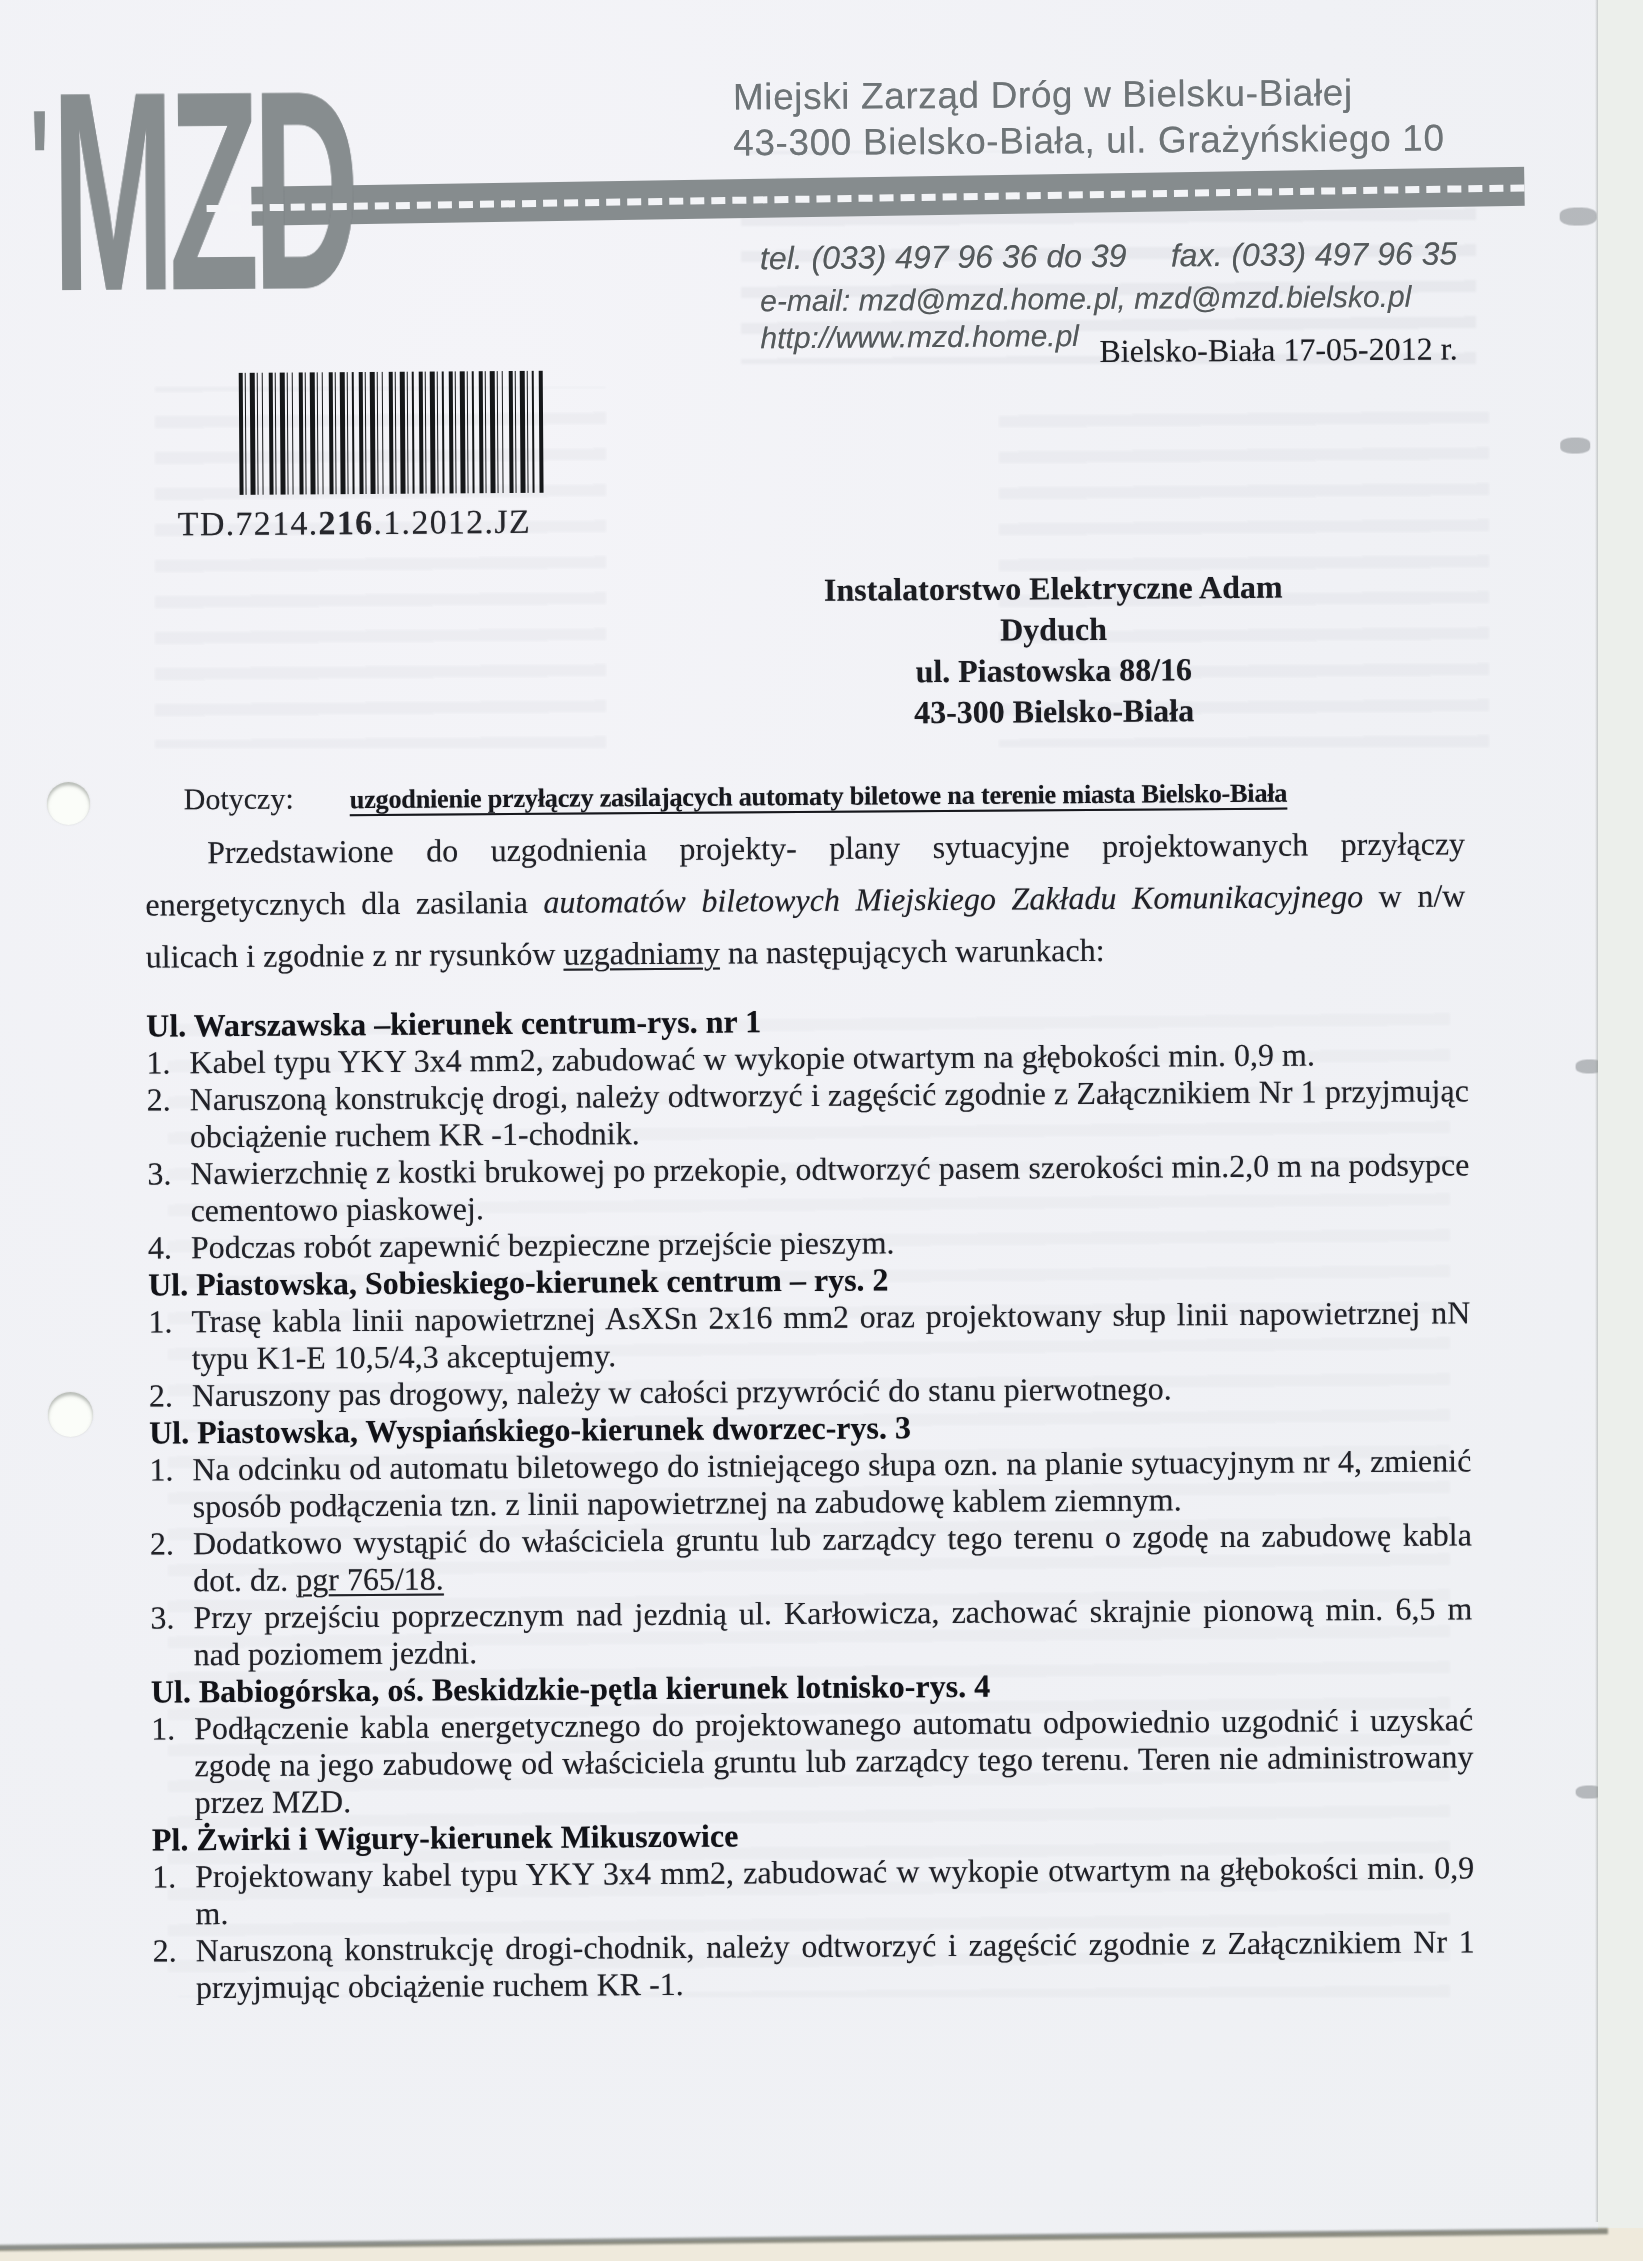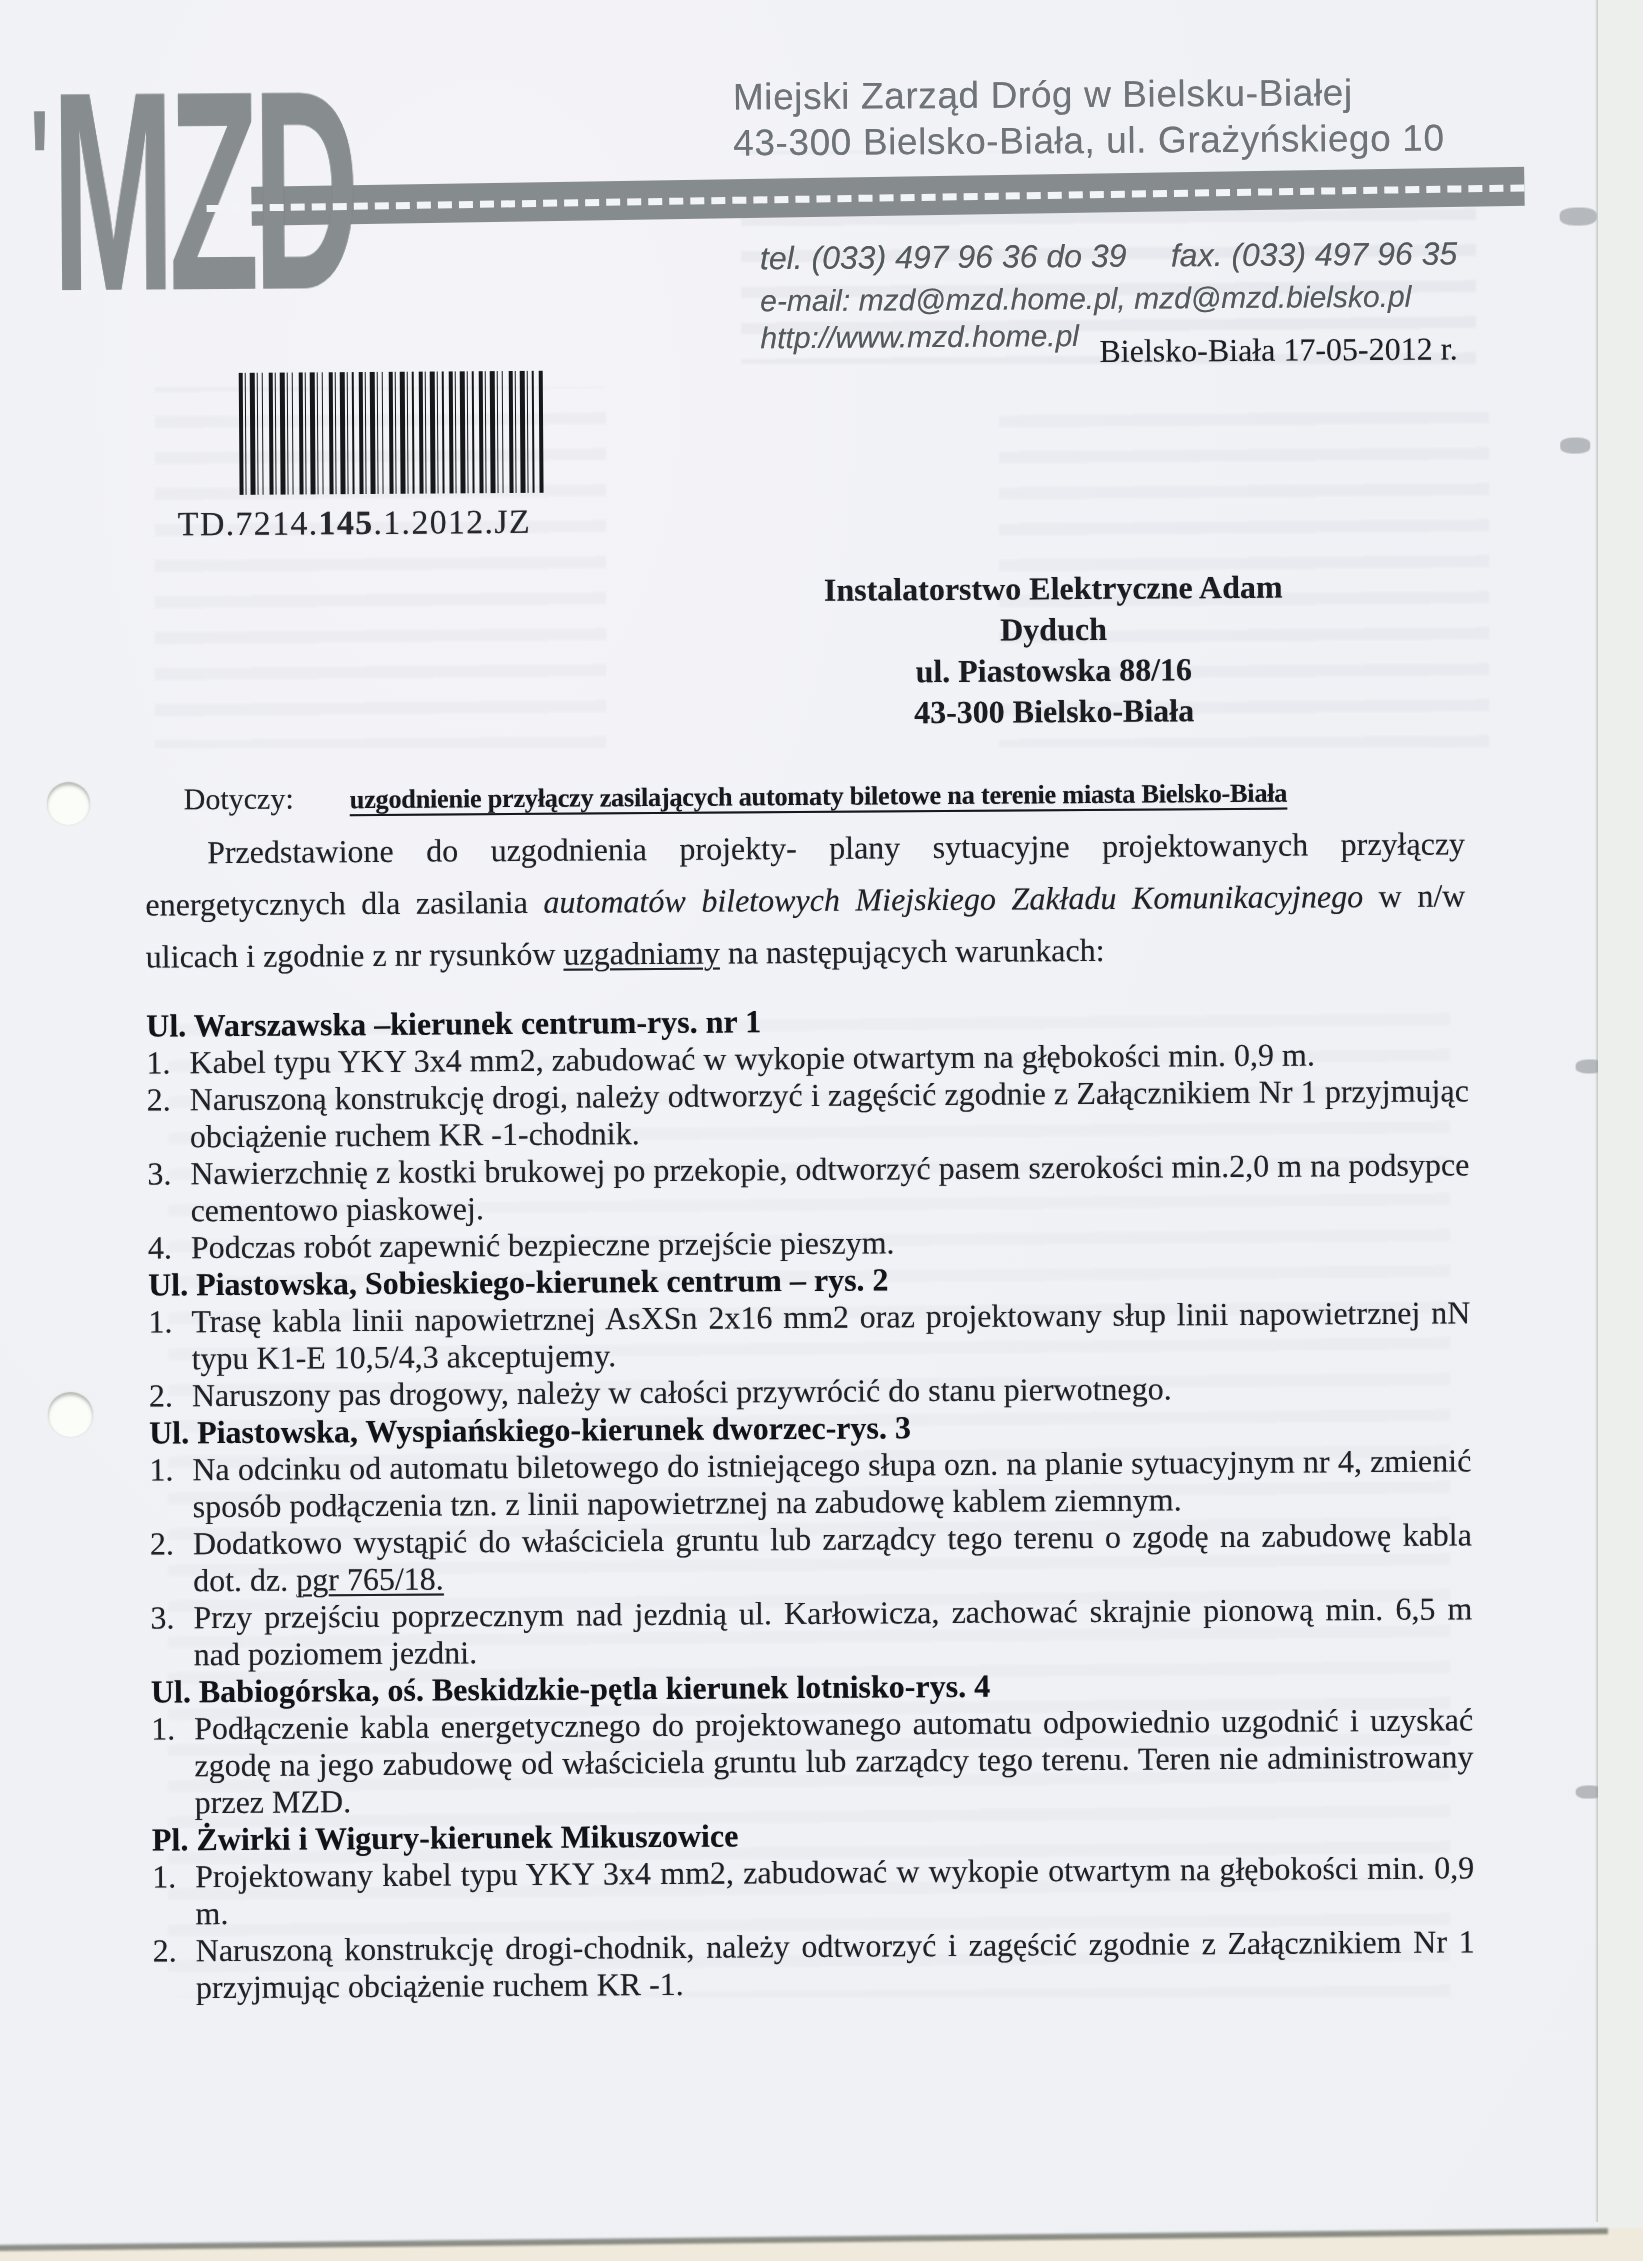--- a/index.html
+++ b/index.html
@@ -184,21 +184,21 @@
       <div class="org-addr gray-soft">43-300 Bielsko-Biała, ul. Grażyńskiego 10</div>
       <div class="contact contact-tel gray-soft">tel. (033) 497 96 36 do 39     fax. (033) 497 96 35</div>
       <div class="contact contact-email gray-soft">e-mail: mzd@mzd.home.pl, mzd@mzd.bielsko.pl</div>
       <div class="contact contact-web gray-soft">http://www.mzd.home.pl</div>
 
       <div class="date-line soft">Bielsko-Biała 17-05-2012 r.</div>
 
       <div class="barcode"></div>
 
       <div class="ref soft">
-        <span>TD.7214.</span><b>145</b><span>.1.2012.JZ</span>
+        <span>TD.7214.</span><b>216</b><span>.1.2012.JZ</span>
       </div>
 
       <div class="recipient soft">
         <div>Instalatorstwo Elektryczne Adam</div>
         <div>Dyduch</div>
         <div>ul. Piastowska 88/16</div>
         <div>43-300 Bielsko-Biała</div>
       </div>
 
       <div class="subject-row">

